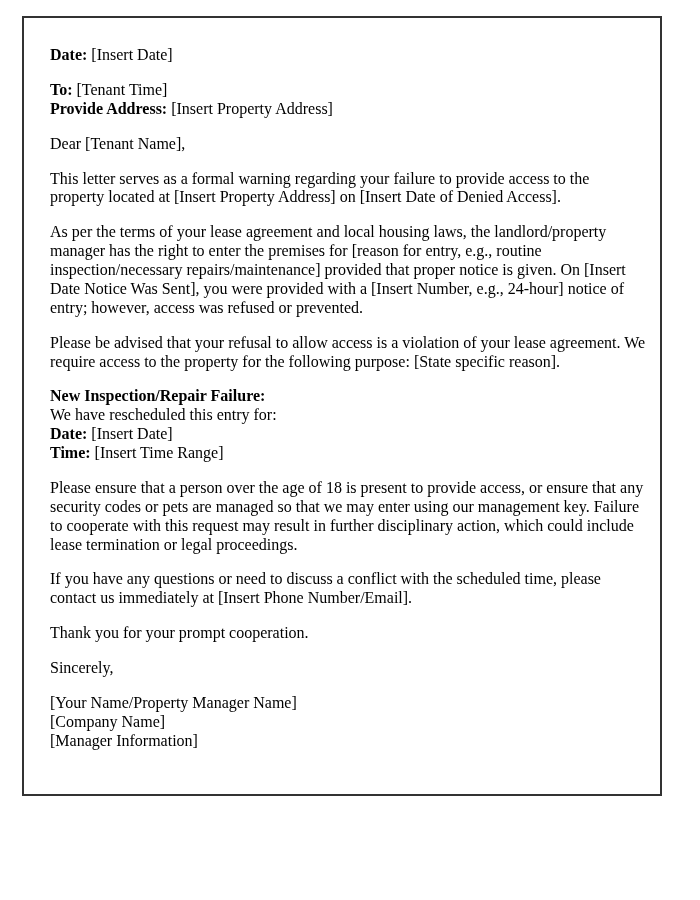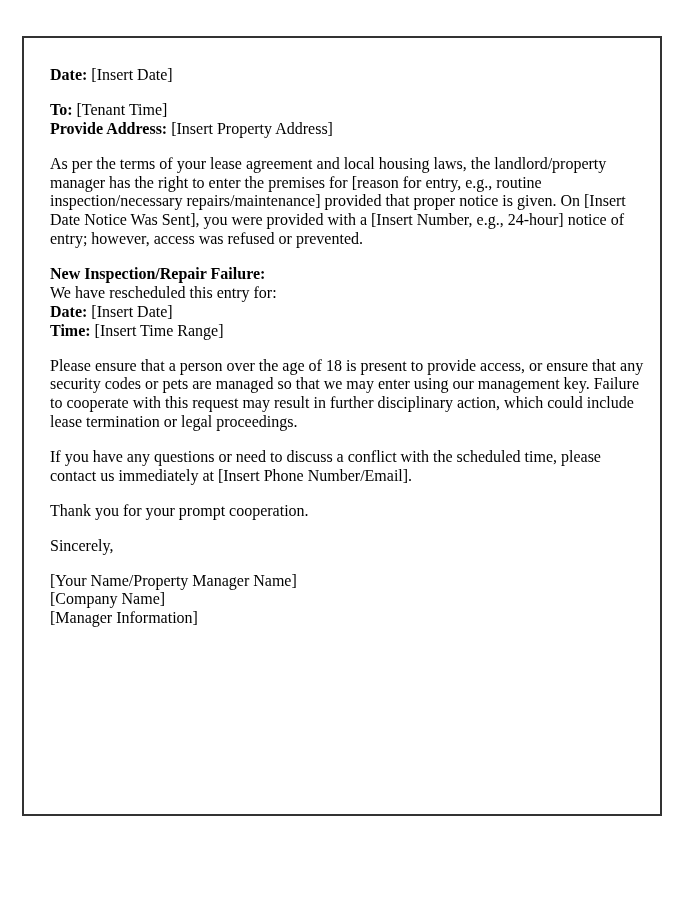--- a/index.html
+++ b/index.html
@@ -10,21 +10,21 @@
   .page {
     position: relative;
     width: 700px;
     height: 900px;
     background: #ffffff;
     overflow: hidden;
   }
   .letter {
     position: absolute;
     left: 22px;
-    top: 36px;
+    top: 16px;
     width: 640px;
     height: 780px;
     box-sizing: border-box;
     border: 2px solid #333333;
     background: #ffffff;
     padding: 12px 14px 0 26px;
     font-family: "Liberation Serif", "DejaVu Serif", serif;
     font-size: 16px;
     line-height: 1.18;
     color: #000000;
@@ -40,24 +40,27 @@
 <body>
 
 <div class="page">
   <div class="letter">
 
     <p><strong class="bold">Date:</strong><span> [Insert Date]</span></p>
 
     <p><strong class="bold">To:</strong><span> [Tenant Time]</span><br><strong class="bold">Provide Address:</strong><span> [Insert Property Address]</span></p>
 
 
+    <p>Dear [Tenant Name],</p>
 
+    <p>This letter serves as a formal warning regarding your failure to provide access to the property located at [Insert Property Address] on [Insert Date of Denied Access].</p>
 
     <p>As per the terms of your lease agreement and local housing laws, the landlord/property manager has the right to enter the premises for [reason for entry, e.g., routine inspection/necessary repairs/maintenance] provided that proper notice is given. On [Insert Date Notice Was Sent], you were provided with a [Insert Number, e.g., 24-hour] notice of entry; however, access was refused or prevented.</p>
 
+    <p>Please be advised that your refusal to allow access is a violation of your lease agreement. We require access to the property for the following purpose: [State specific reason].</p>
 
     <p><strong class="bold">New Inspection/Repair Failure:</strong><br><span>We have rescheduled this entry for:</span><br><strong class="bold">Date:</strong><span> [Insert Date]</span><br><strong class="bold">Time:</strong><span> [Insert Time Range]</span></p>
 
     <p>Please ensure that a person over the age of 18 is present to provide access, or ensure that any security codes or pets are managed so that we may enter using our management key. Failure to cooperate with this request may result in further disciplinary action, which could include lease termination or legal proceedings.</p>
 
     <p>If you have any questions or need to discuss a conflict with the scheduled time, please contact us immediately at [Insert Phone Number/Email].</p>
 
     <p>Thank you for your prompt cooperation.</p>
 
     <p>Sincerely,</p>

